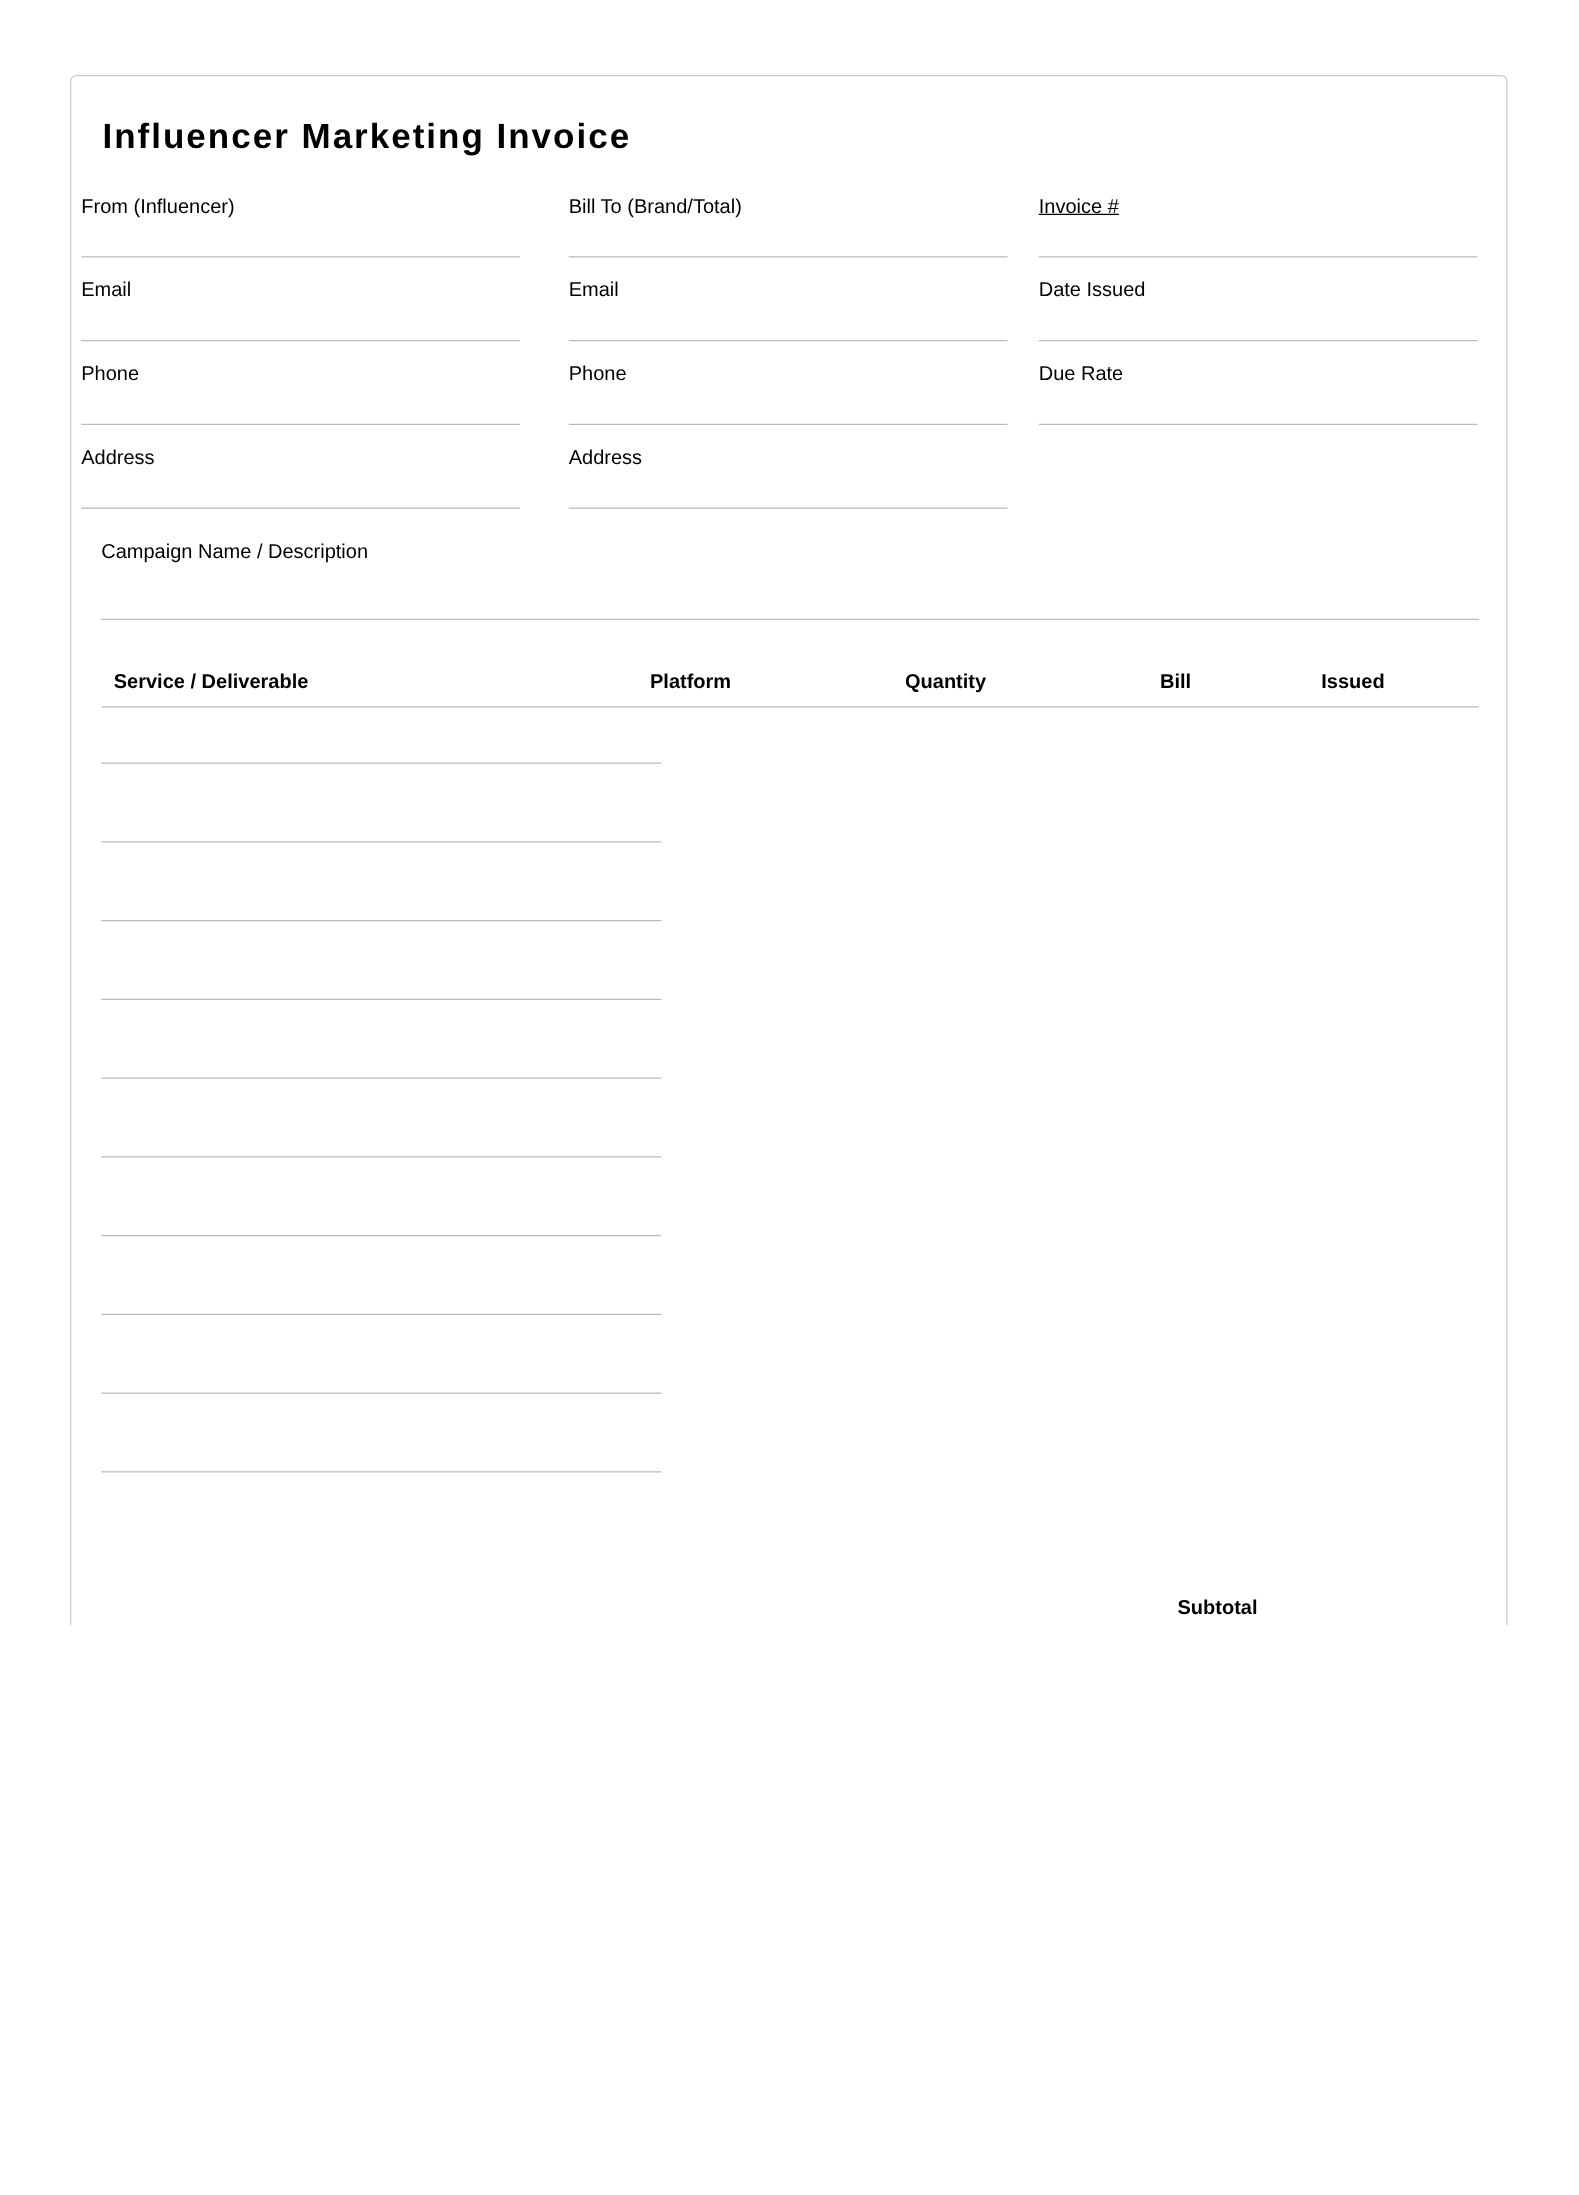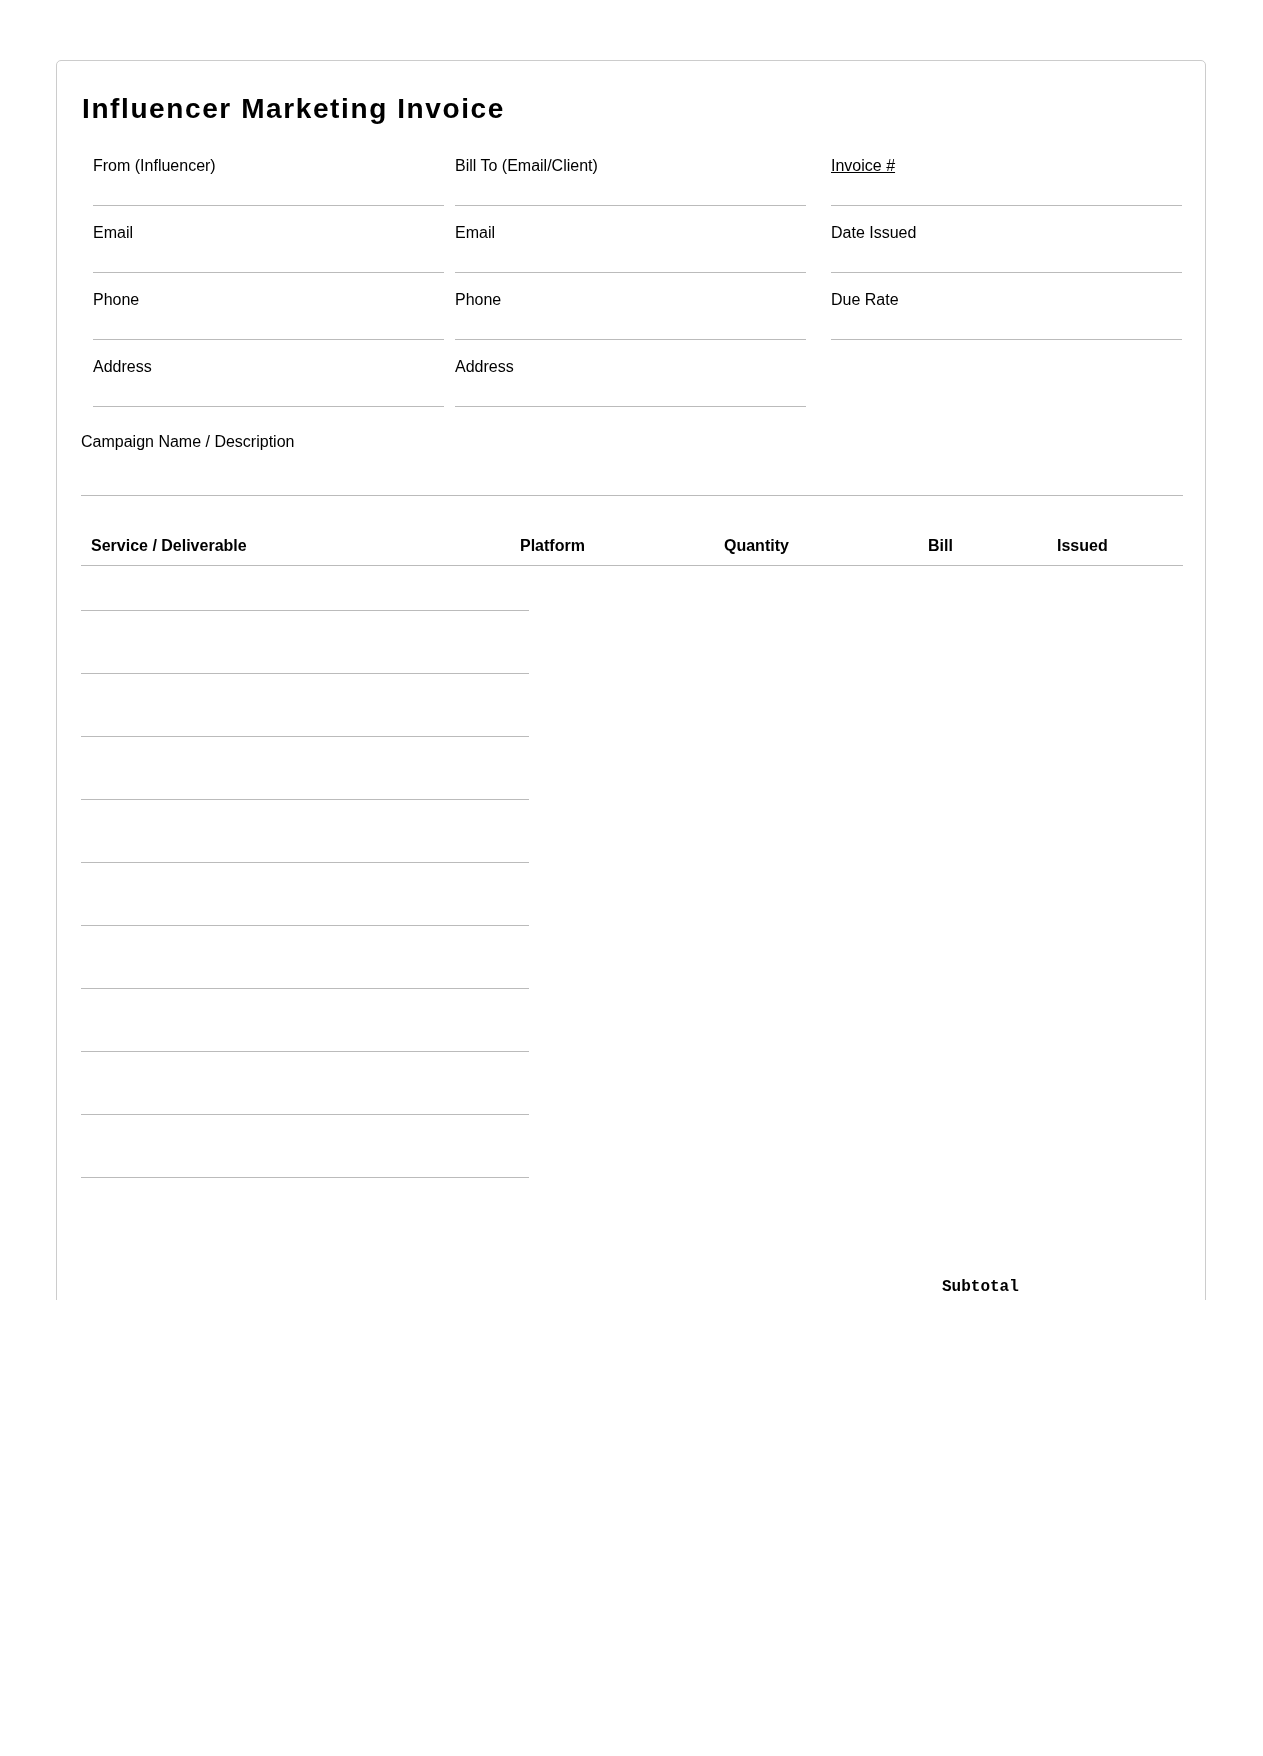--- a/index.html
+++ b/index.html
@@ -63,21 +63,21 @@
       border: none;
       border-bottom: 1px solid #bbbbbb;
       box-sizing: content-box;
       padding: 0;
       margin: 0;
       background: transparent;
       font-family: "Liberation Sans", sans-serif;
       font-size: 16px;
       outline: none;
     }
-    .col1 { left: 36px; }
+    .col1 { left: 8px; }
     .col2 { left: 398px; }
     .col3 { left: 774px; }
 
     .campaign {
       position: absolute;
       left: 24px;
       top: 372px;
       width: 1102px;
     }
     .campaign .label {
@@ -154,21 +154,20 @@
     .item-row .total-input { left: 967px; width: 126px; }
 
     .subtotal {
       position: absolute;
       left: 885px;
       top: 1217px;
       font-size: 16px;
       line-height: 18px;
       font-weight: bold;
       white-space: nowrap;
-      font-family: Liberation Mono, monospace;
     }
   </style>
 </head>
 <body>
 
 <div class="viewport">
   <div class="card">
 
     <h1 class="title">Influencer Marketing Invoice</h1>
 
@@ -183,21 +182,21 @@
     <div class="field col1" style="top:230px;">
       <label class="label">Phone</label>
       <input class="input" type="text" value="" style="">
     </div>
     <div class="field col1" style="top:297px;">
       <label class="label">Address</label>
       <input class="input" type="text" value="" style="">
     </div>
 
     <div class="field col2" style="top:96px;">
-      <label class="label">Bill To (Email/Client)</label>
+      <label class="label">Bill To (Brand/Total)</label>
       <input class="input" type="text" value="" style="">
     </div>
     <div class="field col2" style="top:163px;">
       <label class="label">Email</label>
       <input class="input" type="text" value="" style="">
     </div>
     <div class="field col2" style="top:230px;">
       <label class="label">Phone</label>
       <input class="input" type="text" value="" style="">
     </div>

